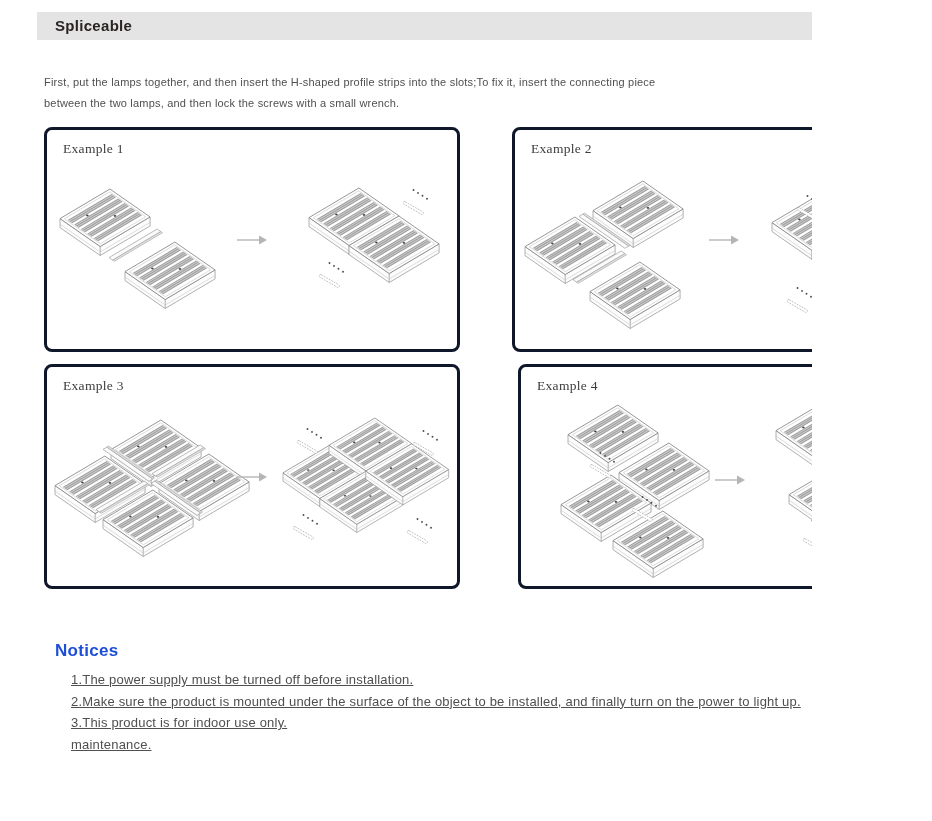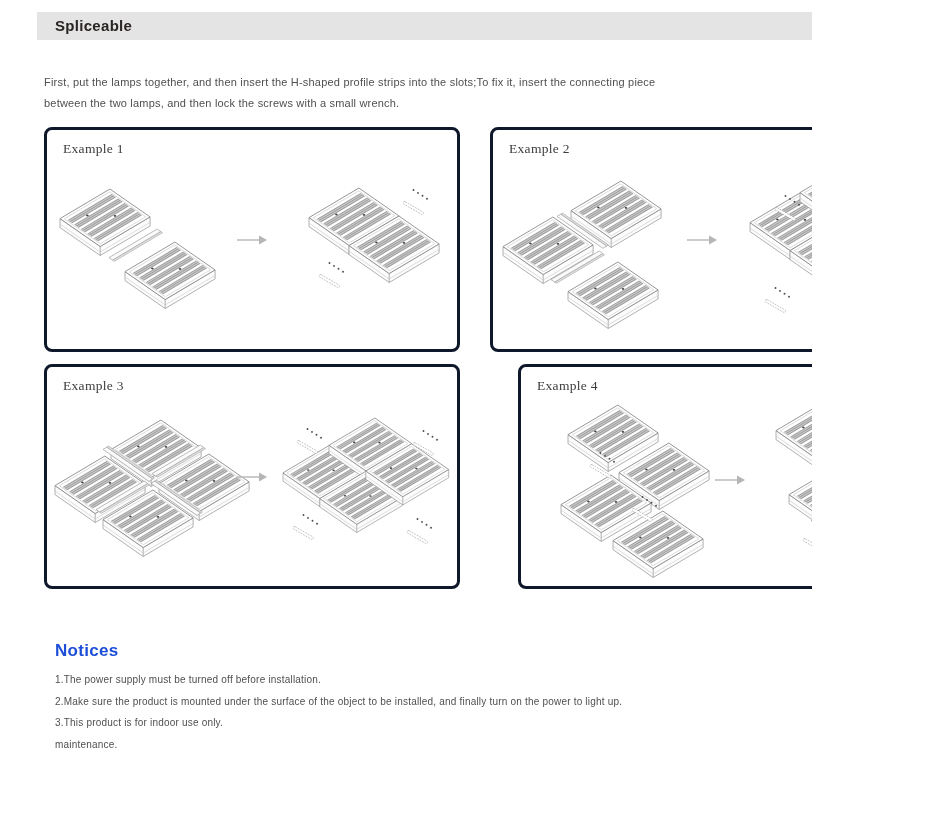--- a/index.html
+++ b/index.html
@@ -5,29 +5,29 @@
   html,body{margin:0;padding:0;background:#ffffff;}
   .page{position:relative;width:812px;height:821px;background:#ffffff;overflow:hidden;
         font-family:"Liberation Sans",sans-serif;color:#4f4f4f;}
   .header-bar{position:absolute;left:37px;top:12px;width:878px;height:28px;background:#e4e4e4;}
   .header-bar .title{display:block;padding-left:18px;line-height:28px;font-size:15px;font-weight:bold;
         color:#2a2524;letter-spacing:.3px;}
   .intro{position:absolute;left:44px;top:61px;width:880px;font-size:11px;line-height:21px;letter-spacing:.2px;}
   .example-box{position:absolute;width:416px;height:225px;border:3px solid #0f172a;border-radius:8px;
         background:#ffffff;box-sizing:border-box;}
   .box1{left:44px;top:127px;}
-  .box2{left:490px;top:127px;}
+  .box2{left:512px;top:127px;}
   .box3{left:44px;top:364px;}
   .box4{left:518px;top:364px;text-decoration:underline;}
   .example-label{position:absolute;left:16px;top:11px;font-family:"Liberation Serif",serif;
         font-size:13.5px;color:#3d3d3d;letter-spacing:.3px;}
   .diagram{position:absolute;left:0;top:0;width:414px;height:223px;}
   .notices{position:absolute;left:55px;top:641px;width:877px;}
   .notices h2{margin:0 0 8px 0;font-size:17px;font-weight:bold;color:#1d4ed8;letter-spacing:.3px;}
-  .notice-line{font-size:10px;line-height:21.6px;letter-spacing:.2px;margin-left:0;}
+  .notice-line{font-size:13px;line-height:21.6px;letter-spacing:.2px;margin-left:16px;text-decoration:underline;}
   svg{display:block;}
   .defs-holder{position:absolute;width:0;height:0;overflow:hidden;}
 </style>
 </head>
 <body>
 
 <div class="page">
 
   <svg class="defs-holder" aria-hidden="true">
     <defs>

